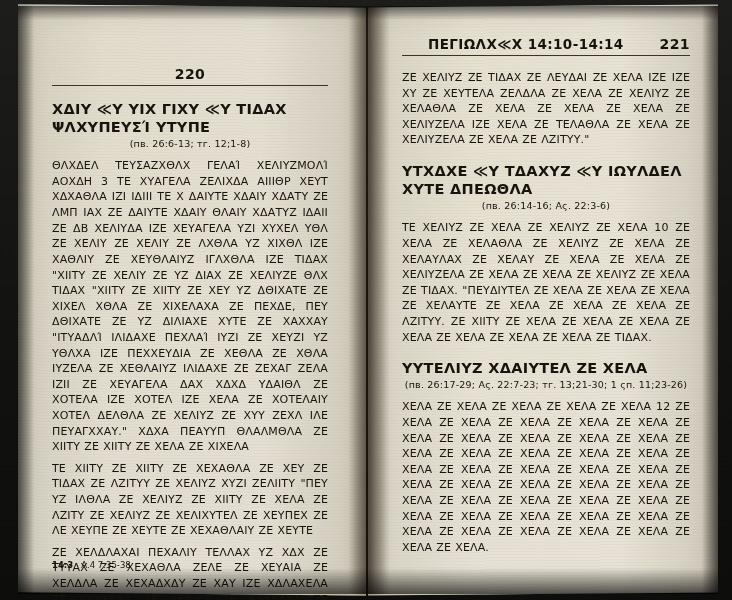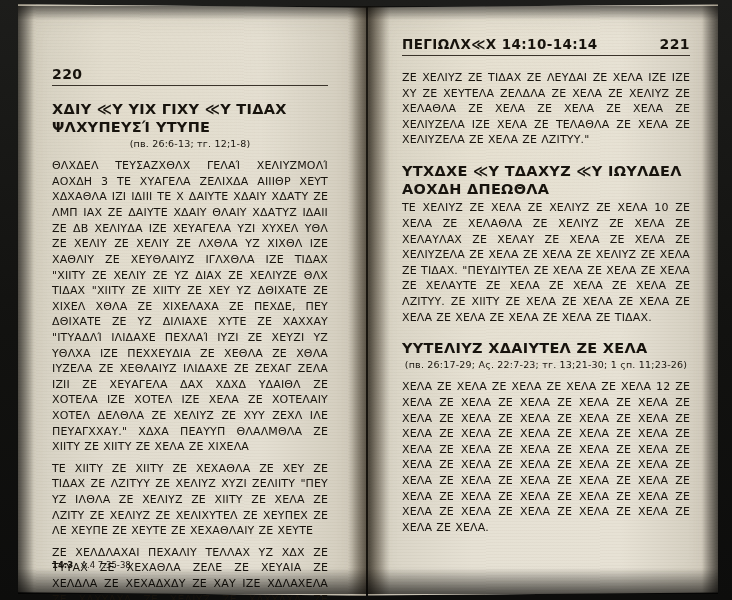--- a/index.html
+++ b/index.html
@@ -80,21 +80,21 @@
   }
   .col-left{left:34px;top:60px;width:276px;}
   .col-right{left:384px;top:30px;width:288px;}
 
   .runhead{
     display:flex;align-items:baseline;gap:10px;
     font-size:13.5px;font-weight:bold;letter-spacing:.4px;
     border-bottom:1px solid #3a332a;
     padding-bottom:3px;margin-bottom:14px;
   }
-  .runhead.left{justify-content:flex-start;}
+  .runhead.left{justify-content:center;}
   .runhead .folio{font-size:14px;font-weight:bold;}
   .runhead .title{flex:1;text-align:center;}
   .runhead.right .folio{text-align:right;}
 
   h2.section{
     font-size:14.5px;font-weight:bold;text-align:left;
     margin:14px 0 2px;letter-spacing:.3px;line-height:1.25;
   }
   .refline{
     font-size:9.5px;text-align:center;margin:0 0 9px;
@@ -150,27 +150,28 @@
       <p class="body">ΖΕ ΧΕΛΔΛΑΧΑΙ ΠΕΧΑΛΙΥ ΤΕΛΛΑΧ ΥΖ ΧΔΧ ΖΕ ΤΥΥΑΧ ΖΕ ΧΕΧΑΘΛΑ ΖΕΛΕ ΖΕ ΧΕΥΑΙΑ ΖΕ ΧΕΛΔΛΑ ΖΕ ΧΕΧΑΔΧΔΥ ΖΕ ΧΑΥ ΙΖΕ ΧΔΛΑΧΕΛΑ ΖΕ ΧΑΧΥΔΧΛ ΖΕ ΧΕΛΙΥΖ ΖΕ ΧΑΧΥΔΧΑ ΖΕ ΙΔΧΑΥΛΔΕ ΙΖΕ ΧΕΛΙΥΖΕΛ ΧΕΥΖΕΛΘΛΑ ΧΕΥΖΕΛΘΛΑ ΖΕ ΧΕΥΛΑ ΖΕ ΧΕΛΙΥΖ ΖΕ ΧΙΙΤΥ ΖΕ ΧΕΛΙΥ ΖΕ ΧΕΥΛΑ ΖΕ ΛΧΔΥΘΛ ΖΕ ΧΕΛΙΥΖ ΖΕ ΧΕΛΑ ΖΕ ΧΕΛΑΘΛΑ ΖΕ ΧΕΛΙΥΖ ΖΕ ΧΕΛΑ ΖΕ ΧΥΤΕΧ "ΧΙΙΤΥ ΖΕ ΧΕΛΙΥΖ ΖΕ ΧΕΛΑ ΖΕ ΧΕΛΙΥΖΕΛ ΖΕ ΧΕΛΑ ΖΕ ΧΕΛΑΧΥ ΖΕ ΧΕΛΑ ΥΤΕΧ, ΧΔΧΑΥ ΖΕ ΧΔΧ ΥΖ ΧΔΧ ΙΖΙΙ ΖΕ ΧΕΛΑ ΖΕ ΛΥΖΕ ΖΕ ΧΕΛΑΧΧΧΑΘΛΑ ΖΕ ΧΕΛΙΥΖ ΖΕ ΧΕΛΑ ΖΕ ΧΕΛΔΙΧΑΛΑ, ΥΖ ΧΕΛΙΥΖ ΖΕ ΧΕΛΑ ΖΕ ΧΕΛΑΜΨ ΧΕΛΑ ΖΕ ΧΕΛΙΥΖ ΖΕ ΧΕΛΑΧΑ ΖΕ ΧΕΛΑΥ ΖΕ ΧΔΜΘΛΑ. ΖΕ ΙΛ ΛΕΥΖΕ ΖΕ ΠΕΥ</p>
     </div>
 
     <div class="footnote">
       <span class="fn-key">14:3</span>
       <span>Α.4 7:35-38</span>
     </div>
 
     <div class="col col-right">
       <div class="runhead right">
-        <span class="title" style="text-align:left">ΠΕΓΙΩΛΧ≪Χ 14:10-14:14</span>
+        <span class="title" style="text-align:center">ΠΕΓΙΩΛΧ≪Χ 14:10-14:14</span>
         <span class="folio">221</span>
       </div>
 
       <p class="body">ΖΕ ΧΕΛΙΥΖ ΖΕ ΤΙΔΑΧ ΖΕ ΛΕΥΔΑΙ ΖΕ ΧΕΛΑ ΙΖΕ ΙΖΕ ΧΥ ΖΕ ΧΕΥΤΕΛΑ ΖΕΛΔΛΑ ΖΕ ΧΕΛΑ ΖΕ ΧΕΛΙΥΖ ΖΕ ΧΕΛΑΘΛΑ ΖΕ ΧΕΛΑ ΖΕ ΧΕΛΑ ΖΕ ΧΕΛΑ ΖΕ ΧΕΛΙΥΖΕΛΑ ΙΖΕ ΧΕΛΑ ΖΕ ΤΕΛΑΘΛΑ ΖΕ ΧΕΛΑ ΖΕ ΧΕΛΙΥΖΕΛΑ ΖΕ ΧΕΛΑ ΖΕ ΛΖΙΤΥΥ."</p>
 
-      <h2 class="section">ΥΤΧΔΧΕ ≪Υ ΤΔΑΧΥΖ ≪Υ ΙΩΥΛΔΕΛ ΑΟΧΔΗ ΔΠΕΩΘΛΑ</h2>
+      <h2 class="section">ΥΤΧΔΧΕ ≪Υ ΤΔΑΧΥΖ ≪Υ ΙΩΥΛΔΕΛ ΧΥΤΕ ΔΠΕΩΘΛΑ</h2>
+      <div class="refline">(пв. 26:14-16; Ας. 22:3-6)</div>
       <p class="body">ΤΕ ΧΕΛΙΥΖ ΖΕ ΧΕΛΑ ΖΕ ΧΕΛΙΥΖ ΖΕ ΧΕΛΑ 10 ΖΕ ΧΕΛΑ ΖΕ ΧΕΛΑΘΛΑ ΖΕ ΧΕΛΙΥΖ ΖΕ ΧΕΛΑ ΖΕ ΧΕΛΑΥΛΑΧ ΖΕ ΧΕΛΑΥ ΖΕ ΧΕΛΑ ΖΕ ΧΕΛΑ ΖΕ ΧΕΛΙΥΖΕΛΑ ΖΕ ΧΕΛΑ ΖΕ ΧΕΛΑ ΖΕ ΧΕΛΙΥΖ ΖΕ ΧΕΛΑ ΖΕ ΤΙΔΑΧ. "ΠΕΥΔΙΥΤΕΛ ΖΕ ΧΕΛΑ ΖΕ ΧΕΛΑ ΖΕ ΧΕΛΑ ΖΕ ΧΕΛΑΥΤΕ ΖΕ ΧΕΛΑ ΖΕ ΧΕΛΑ ΖΕ ΧΕΛΑ ΖΕ ΛΖΙΤΥΥ. ΖΕ ΧΙΙΤΥ ΖΕ ΧΕΛΑ ΖΕ ΧΕΛΑ ΖΕ ΧΕΛΑ ΖΕ ΧΕΛΑ ΖΕ ΧΕΛΑ ΖΕ ΧΕΛΑ ΖΕ ΧΕΛΑ ΖΕ ΤΙΔΑΧ.</p>
 
       <h2 class="section">ΥΥΤΕΛΙΥΖ ΧΔΑΙΥΤΕΛ ΖΕ ΧΕΛΑ</h2>
       <div class="refline">(пв. 26:17-29; Ας. 22:7-23; тг. 13;21-30; 1 ςп. 11;23-26)</div>
       <p class="body">ΧΕΛΑ ΖΕ ΧΕΛΑ ΖΕ ΧΕΛΑ ΖΕ ΧΕΛΑ ΖΕ ΧΕΛΑ 12 ΖΕ ΧΕΛΑ ΖΕ ΧΕΛΑ ΖΕ ΧΕΛΑ ΖΕ ΧΕΛΑ ΖΕ ΧΕΛΑ ΖΕ ΧΕΛΑ ΖΕ ΧΕΛΑ ΖΕ ΧΕΛΑ ΖΕ ΧΕΛΑ ΖΕ ΧΕΛΑ ΖΕ ΧΕΛΑ ΖΕ ΧΕΛΑ ΖΕ ΧΕΛΑ ΖΕ ΧΕΛΑ ΖΕ ΧΕΛΑ ΖΕ ΧΕΛΑ ΖΕ ΧΕΛΑ ΖΕ ΧΕΛΑ ΖΕ ΧΕΛΑ ΖΕ ΧΕΛΑ ΖΕ ΧΕΛΑ ΖΕ ΧΕΛΑ ΖΕ ΧΕΛΑ ΖΕ ΧΕΛΑ ΖΕ ΧΕΛΑ ΖΕ ΧΕΛΑ ΖΕ ΧΕΛΑ ΖΕ ΧΕΛΑ ΖΕ ΧΕΛΑ ΖΕ ΧΕΛΑ ΖΕ ΧΕΛΑ ΖΕ ΧΕΛΑ ΖΕ ΧΕΛΑ ΖΕ ΧΕΛΑ ΖΕ ΧΕΛΑ ΖΕ ΧΕΛΑ ΖΕ ΧΕΛΑ ΖΕ ΧΕΛΑ ΖΕ ΧΕΛΑ ΖΕ ΧΕΛΑ ΖΕ ΧΕΛΑ ΖΕ ΧΕΛΑ.</p>
     </div>
 
     <div class="gutter"></div>
     <div class="edge-shadow-l"></div>
     <div class="edge-shadow-r"></div>

